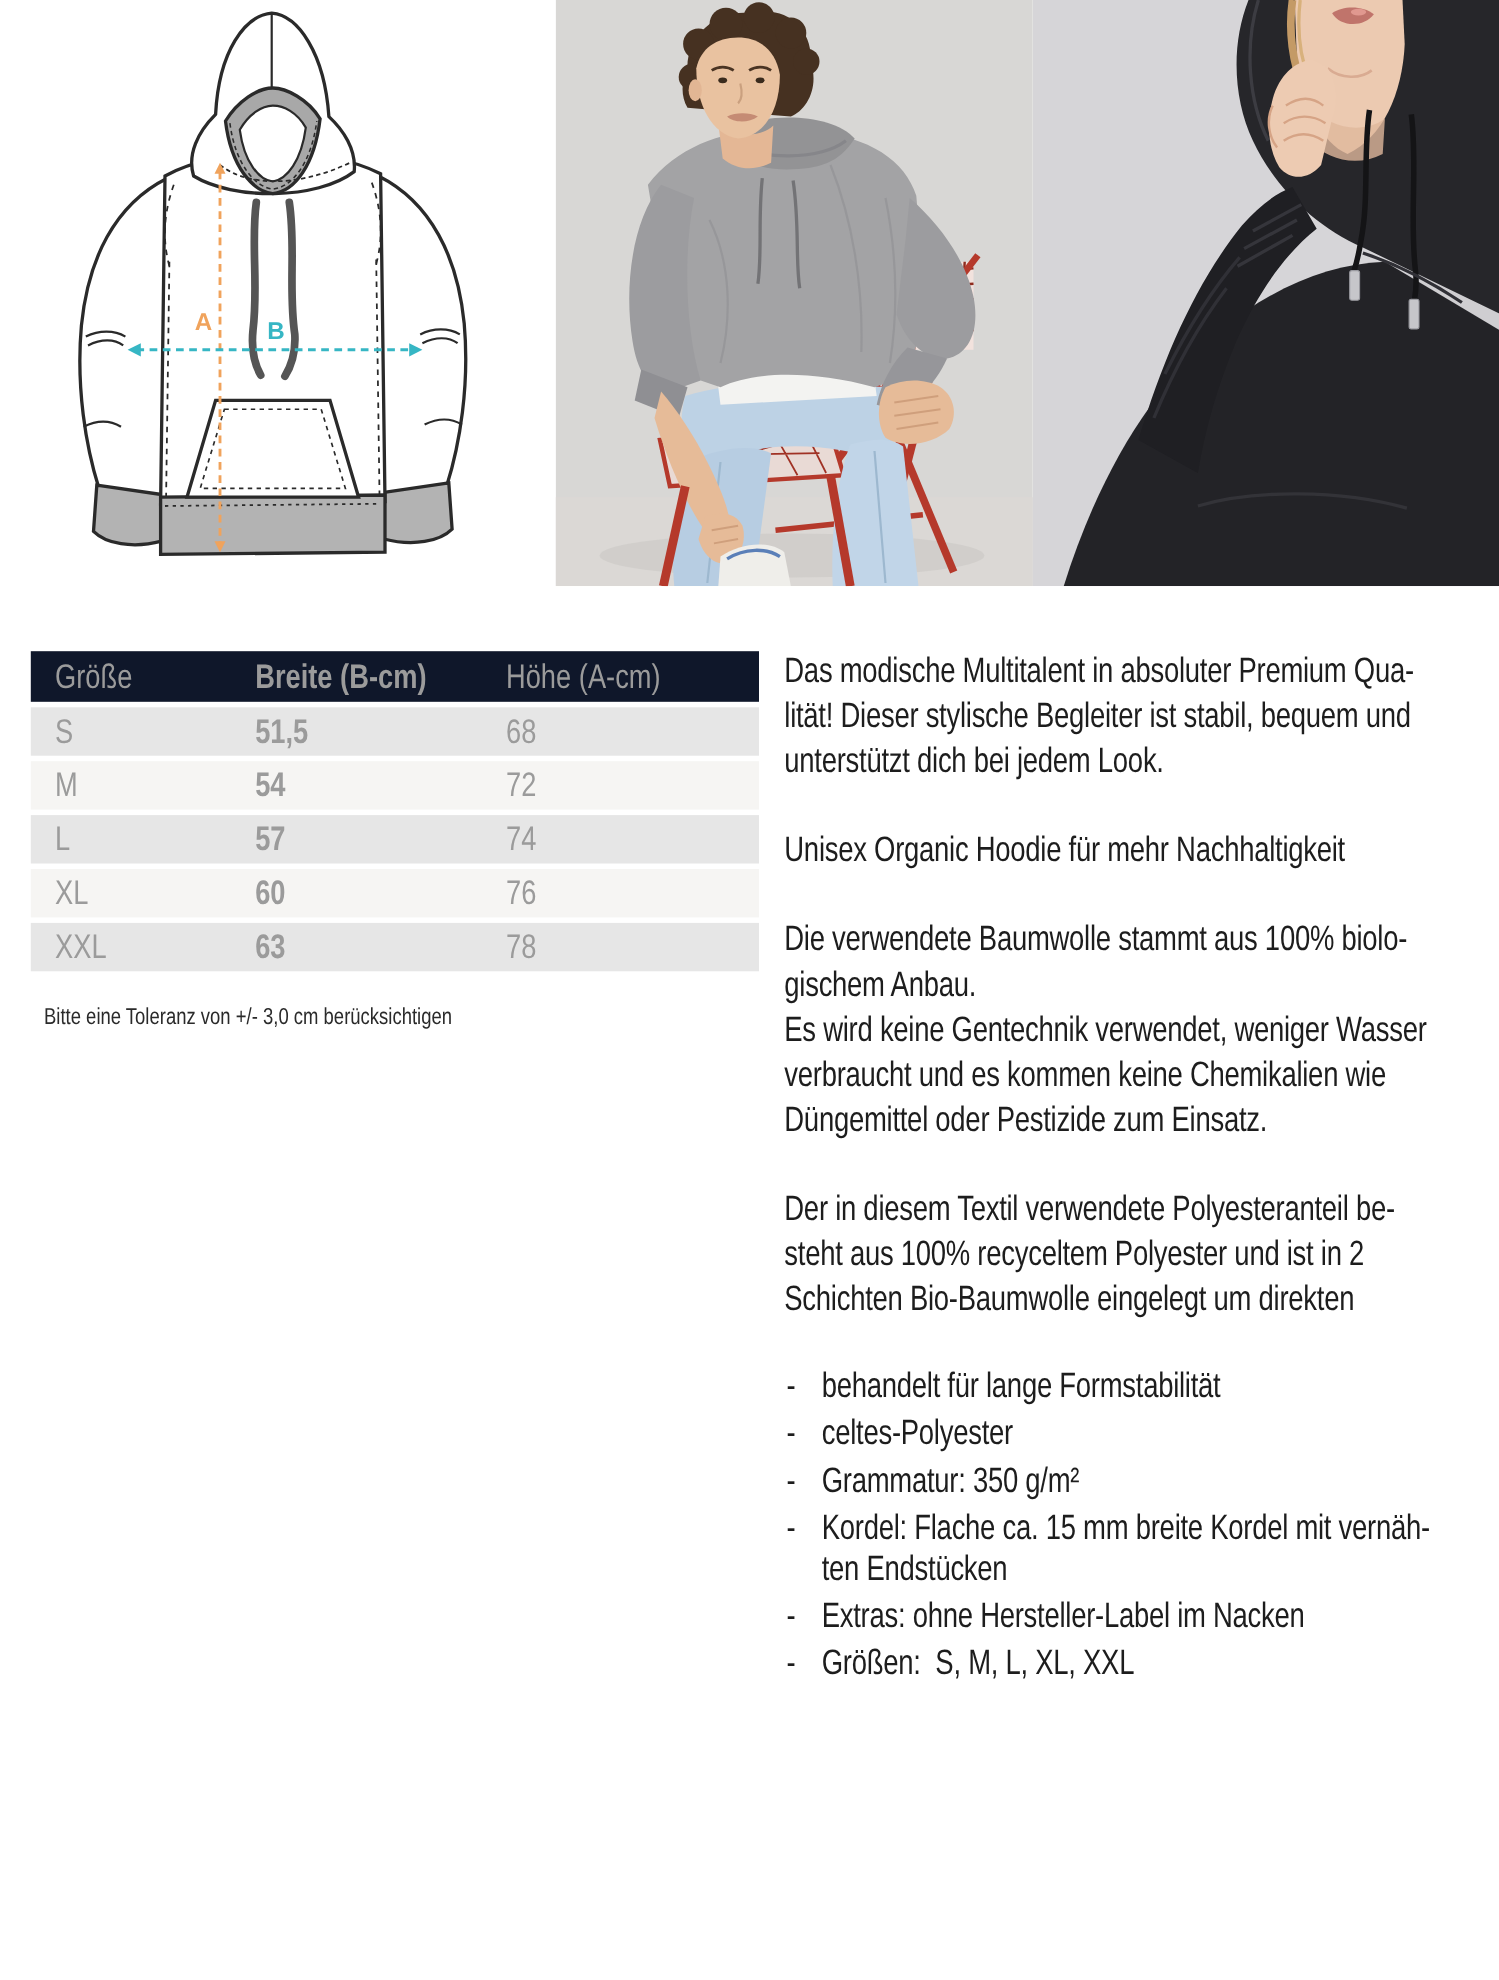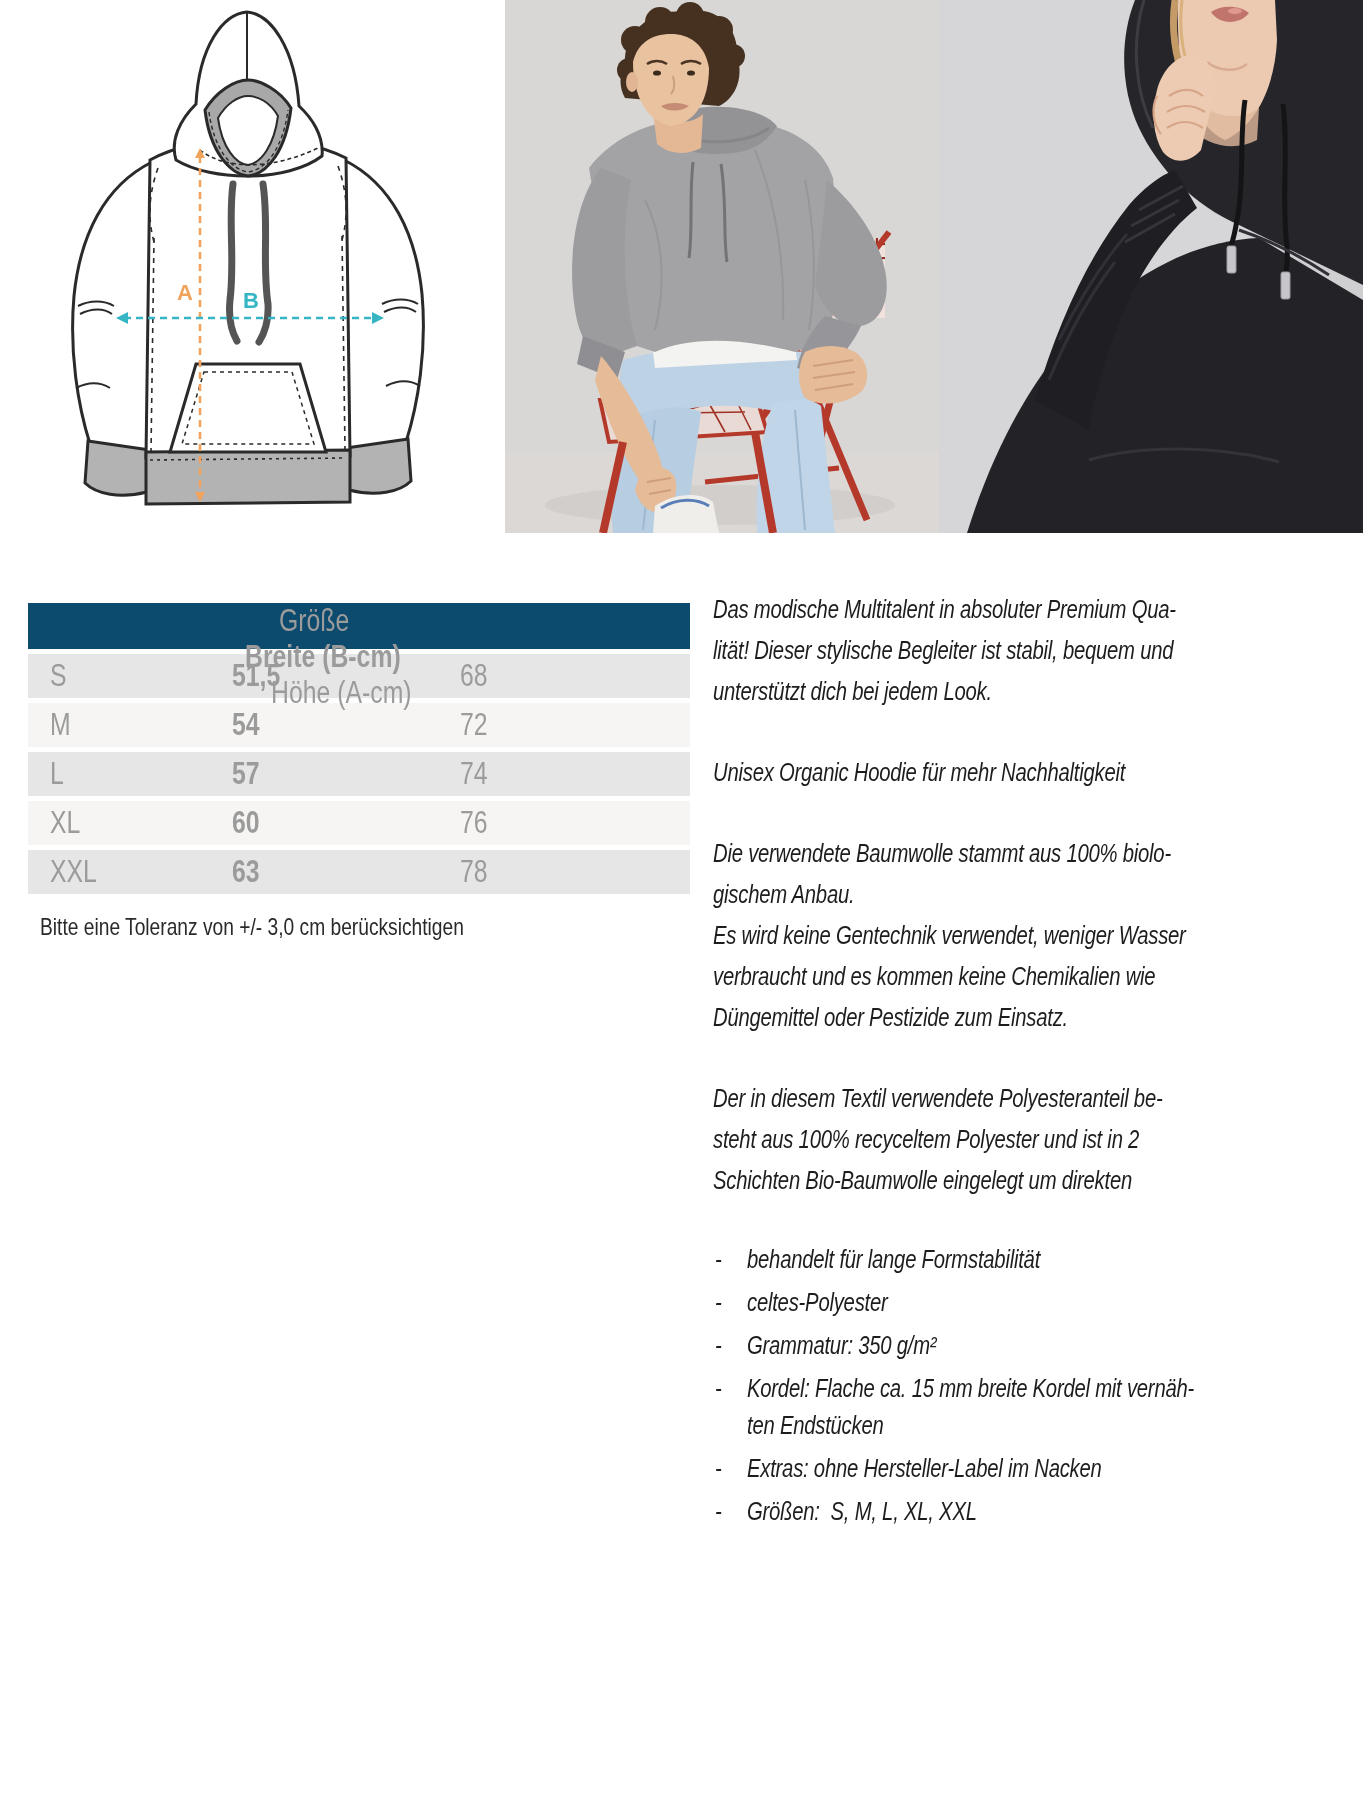--- a/index.html
+++ b/index.html
@@ -12,31 +12,31 @@
 
   
   .cond{display:inline-block;transform:scaleX(0.78);transform-origin:0 50%;
         white-space:pre;letter-spacing:-0.3px;}
   .tcond{display:inline-block;transform:scaleX(0.8);transform-origin:0 50%;white-space:pre;}
 
   
   .size-table{position:absolute;left:28px;top:592px;width:662px;}
   .t-row{display:flex;align-items:center;height:44px;margin-top:5px;
          font-size:31px;color:#9b9b9b;}
-  .t-head{height:46px;margin-top:11px;background:#0c4a6e;flex-direction:column;}
+  .t-head{height:46px;margin-top:0;background:#0f172a;}
   .t-row.odd{background:#e6e6e6;}
   .t-row.even{background:#f6f5f3;}
   .t-row .c1{width:182px;padding-left:22px;box-sizing:content-box;flex:none;}
   .t-row .c2{width:228px;flex:none;font-weight:bold;}
   .t-row .c3{flex:1;}
 
-  .tolerance{position:absolute;left:40px;top:913px;font-size:24px;color:#2a2a2a;}
+  .tolerance{position:absolute;left:40px;top:913px;font-size:21px;color:#2a2a2a;}
 
   
-  .description{position:absolute;left:713px;top:589px;width:650px;font-size:26px;font-style:italic;}
+  .description{position:absolute;left:713px;top:589px;width:650px;font-size:32px;}
   .para{margin-bottom:40px;}
   .desc-line{height:41px;line-height:41px;white-space:nowrap;}
   .bullets{margin-top:0;}
   .bullet{position:relative;padding-left:34px;margin-bottom:6px;}
   .b-line{height:37px;line-height:37px;white-space:nowrap;}
   .dash{position:absolute;left:2px;top:0;height:37px;line-height:37px;}
   svg{display:block;}
 </style>
 </head>
 <body>

